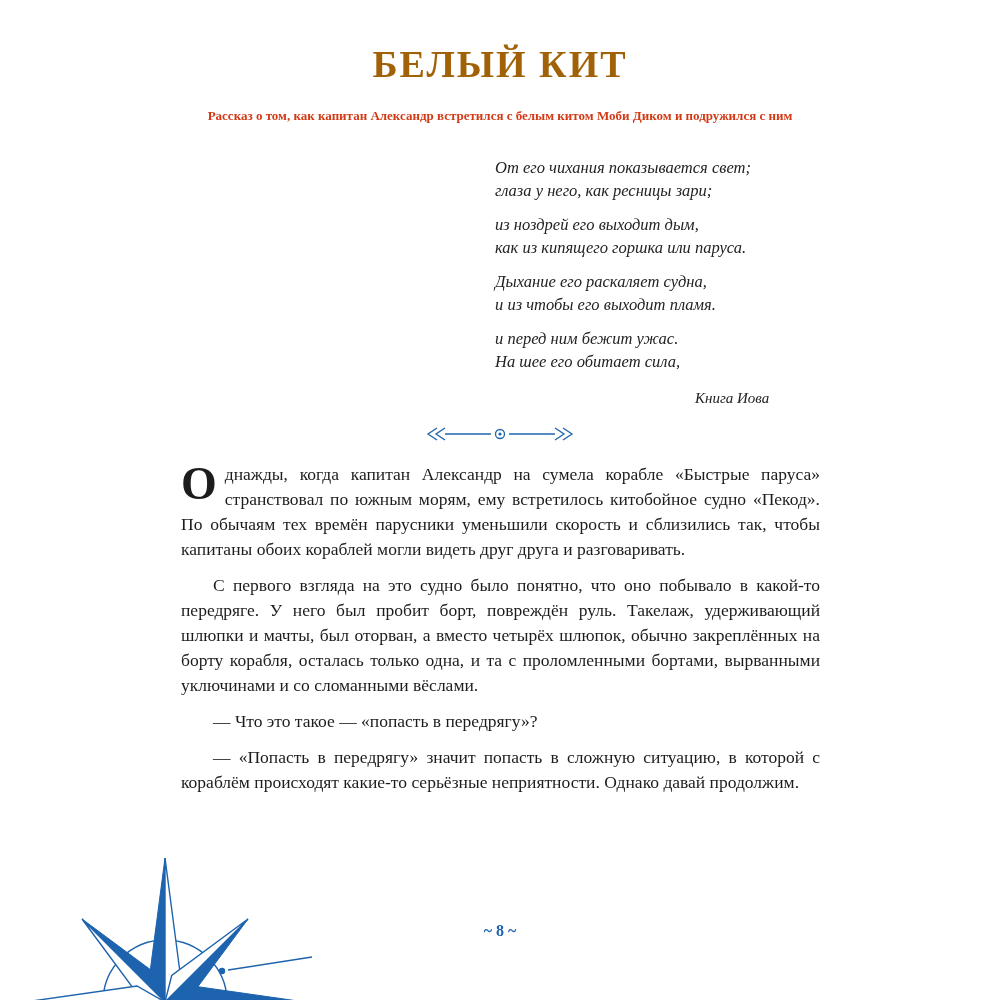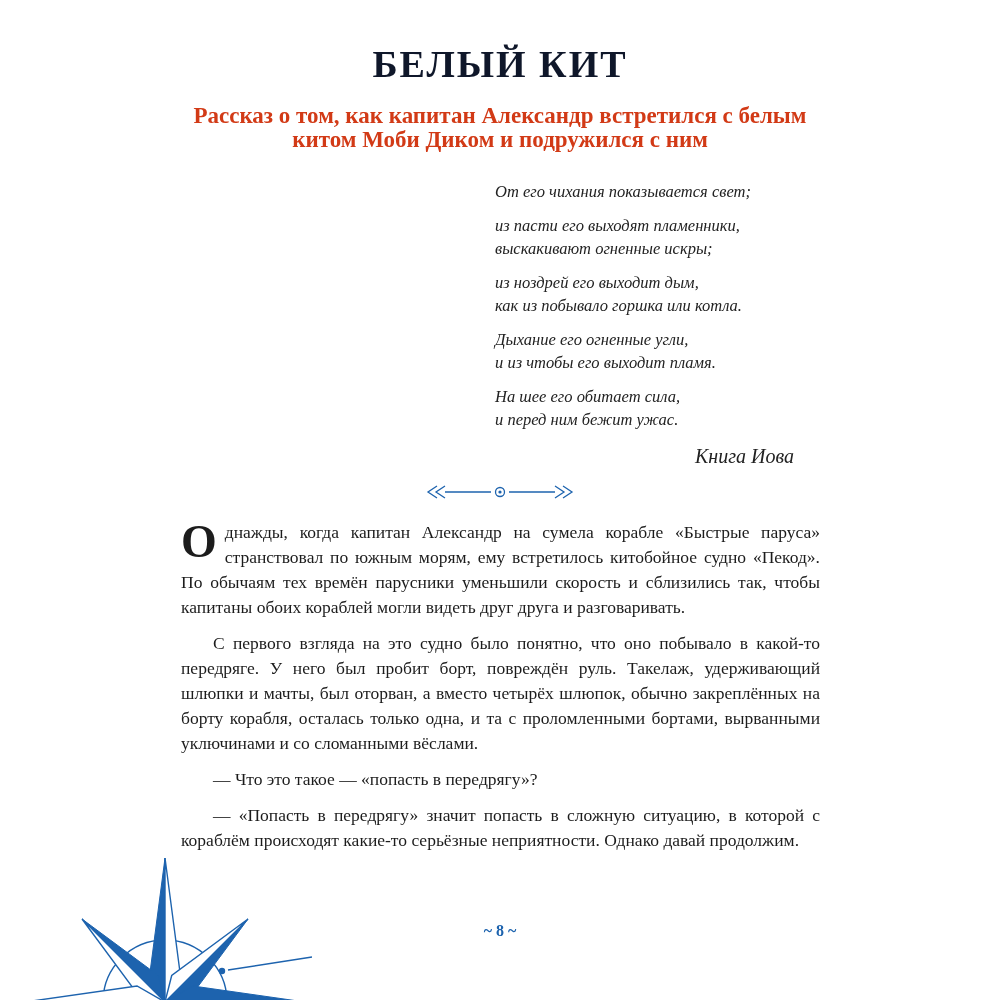--- a/index.html
+++ b/index.html
@@ -9,46 +9,46 @@
     font-family: "Liberation Serif", serif;
     color: #1c1c1c;
     overflow: hidden;
     position: relative;
   }
   .page { position: relative; width: 1000px; height: 1000px; }
 
   .title {
     margin: 0; padding-top: 42px;
     text-align: center;
-    color: #0f172a;
+    color: #a16207;
     font-size: 38px;
     font-weight: bold;
     letter-spacing: 2px;
   }
   .subtitle {
     margin: 18px auto 0 auto;
     max-width: 640px;
     text-align: center;
     color: #d23a16;
     font-weight: bold;
-    font-size: 23px;
+    font-size: 13px;
     line-height: 24px;
   }
 
   .epigraph {
     margin: 28px 0 12px 495px;
     font-style: italic;
     font-size: 16.5px;
     line-height: 23px;
     color: #222;
   }
   .stanza { margin: 0 0 11px 0; }
   .attribution {
     margin: 14px 0 0 200px;
-    font-size: 20px;
+    font-size: 15px;
   }
 
   .divider-wrap { text-align: center; margin-top: 16px; height: 18px; }
 
   .body-text {
     margin: 18px 180px 0 181px;
     text-align: justify;
     font-size: 17.5px;
     line-height: 25px;
   }
@@ -83,36 +83,33 @@
 
 <div class="page">
 
   <h1 class="title">БЕЛЫЙ КИТ</h1>
 
   <div class="subtitle">Рассказ о том, как капитан Александр встретился с белым китом Моби Диком и подружился с ним</div>
 
   <div class="epigraph">
     <div class="stanza">
       <div>От его чихания показывается свет;</div>
-    </div>
-    <div class="stanza">
-      <div>из пасти его выходят пламенники,</div>
-      <div>выскакивают огненные искры;</div>
+      <div>глаза у него, как ресницы зари;</div>
     </div>
     <div class="stanza">
       <div>из ноздрей его выходит дым,</div>
-      <div>как из побывало горшка или котла.</div>
+      <div>как из кипящего горшка или паруса.</div>
     </div>
     <div class="stanza">
-      <div>Дыхание его огненные угли,</div>
+      <div>Дыхание его раскаляет судна,</div>
       <div>и из чтобы его выходит пламя.</div>
     </div>
     <div class="stanza">
+      <div>и перед ним бежит ужас.</div>
       <div>На шее его обитает сила,</div>
-      <div>и перед ним бежит ужас.</div>
     </div>
     <div class="attribution">Книга Иова</div>
   </div>
 
   <div class="divider-wrap">
     <svg width="150" height="16" viewBox="0 0 150 16">
       <g stroke="#1d63ae" stroke-width="1.3" fill="none">
         <path d="M12,2 L3,8 L12,14"></path>
         <path d="M20,2 L11,8 L20,14"></path>
         <line x1="20" y1="8" x2="66" y2="8"></line>

